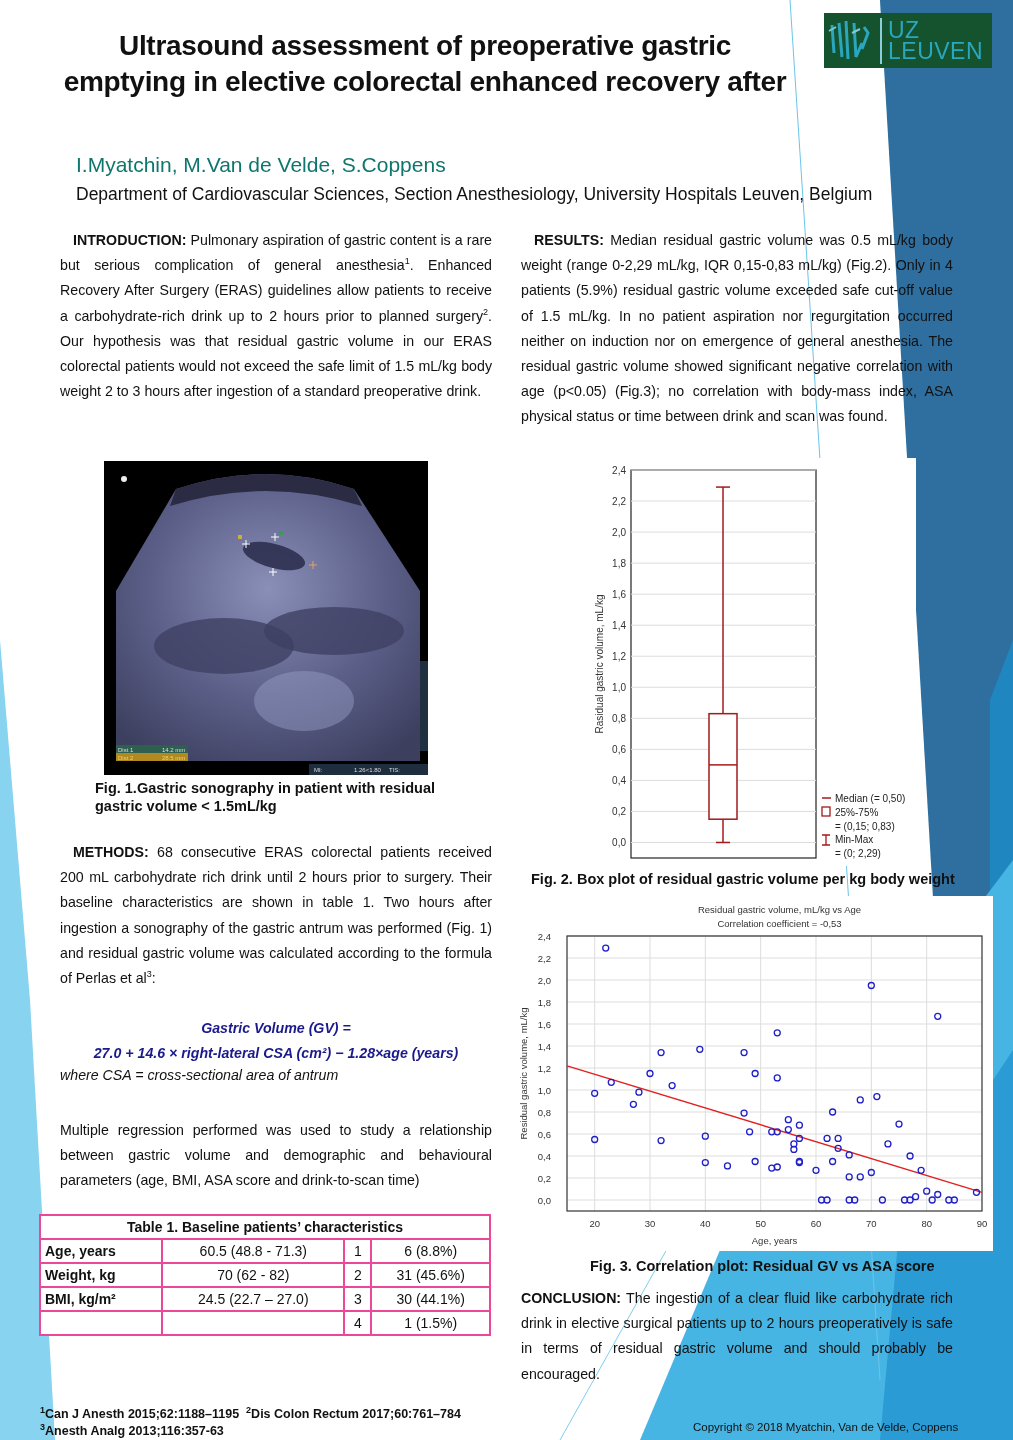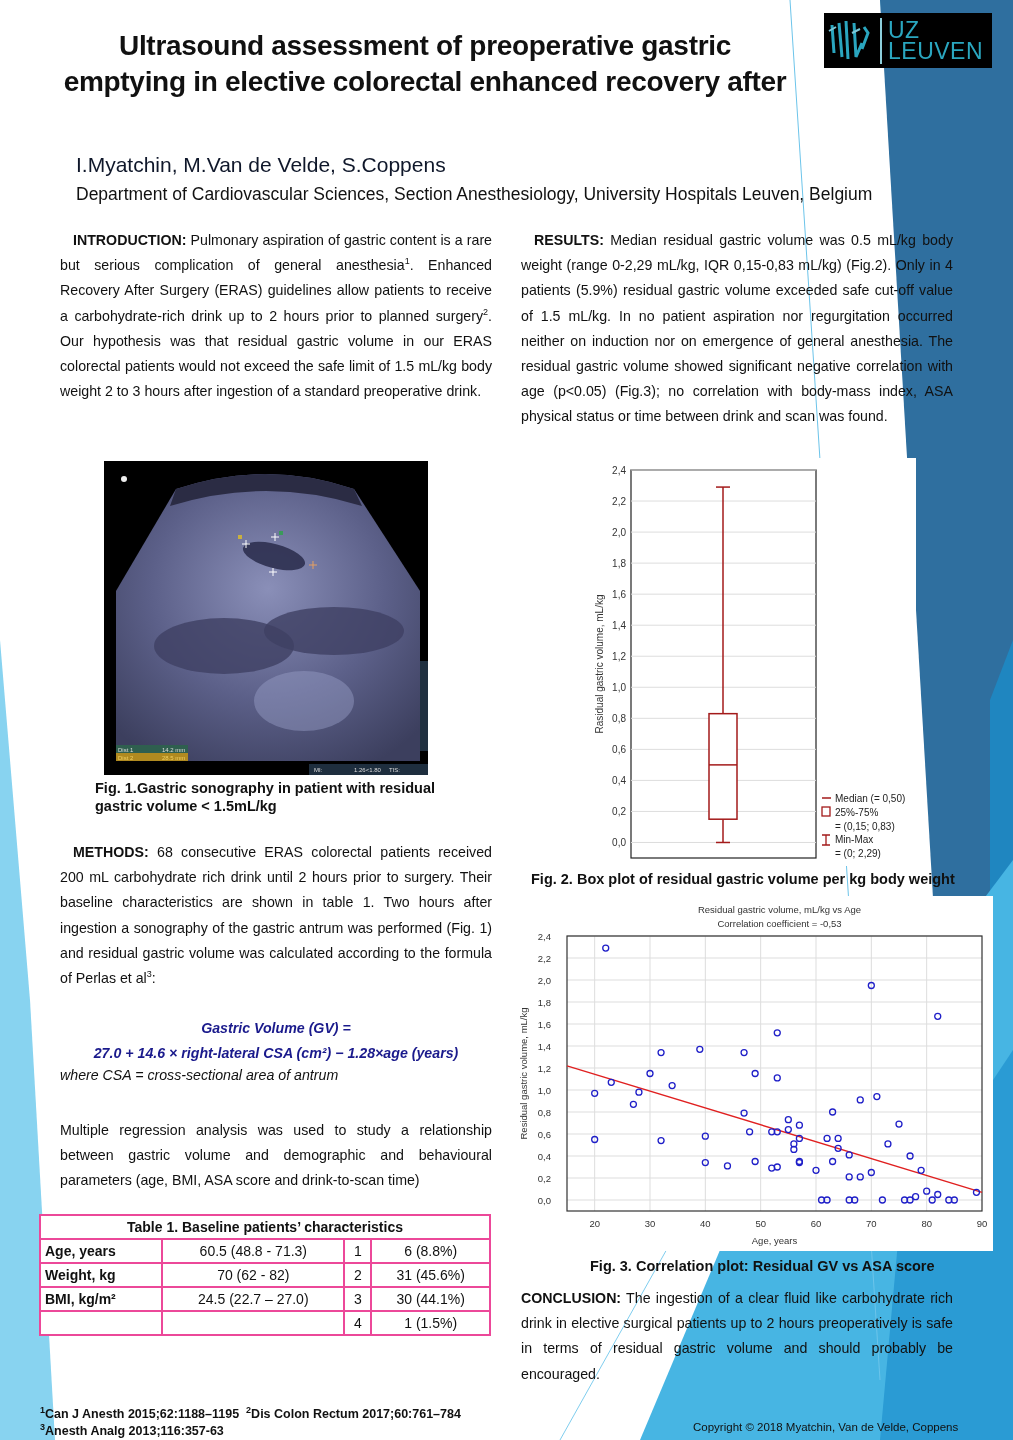--- a/index.html
+++ b/index.html
@@ -1,22 +1,22 @@
 <!DOCTYPE html>
 <html><head>
 <meta charset="utf-8">
 <style>
   html, body { margin:0; padding:0; }
   body { width:1013px; height:1440px; position:relative; overflow:hidden; background:#ffffff; font-family:"Liberation Sans", sans-serif; color:#111; }
   .bg { position:absolute; inset:0; z-index:0; }
   .abs { position:absolute; z-index:2; }
   .title { left:20px; top:28px; width:810px; text-align:center; font-weight:bold; font-size:28px; line-height:36px; color:#111; letter-spacing:-0.3px; }
-  .authors { left:76px; top:153px; font-size:21px; color:#0f172a; }
+  .authors { left:76px; top:153px; font-size:21px; color:#0f766e; }
   .dept { left:76px; top:184px; font-size:17.5px; color:#111; }
-  .logo { left:824px; top:13px; width:168px; height:55px; background:#000000; display:flex; align-items:center; }
+  .logo { left:824px; top:13px; width:168px; height:55px; background:#14532d; display:flex; align-items:center; }
   .logo-mark { width:54px; height:55px; }
   .logo-sep { width:2px; height:46px; background:#8ccfdc; margin:0 6px 0 2px; }
   .logo-text { color:#2aa6bf; font-size:23px; line-height:21px; font-weight:normal; letter-spacing:0.5px; }
   .para { font-size:14.2px; line-height:25.2px; text-align:justify; color:#111; }
   .para b { font-weight:bold; }
   .intro { left:60px; top:228px; width:432px; }
   .results { left:521px; top:228px; width:432px; }
   .methods { left:60px; top:840px; width:432px; }
   .formula { left:60px; top:1016px; width:432px; text-align:center; color:#1a1a8c; font-weight:bold; font-style:italic; font-size:14.2px; line-height:25.2px; }
   .formula-note { left:60px; top:1067px; font-style:italic; font-size:14.2px; }
@@ -180,21 +180,21 @@
 <div class="abs fig-cap fig2cap">Fig. 2. Box plot of residual gastric volume per kg body weight</div>
 
 <div class="abs para methods">
   <span class="indent"></span><b>METHODS:</b><span> 68 consecutive ERAS colorectal patients received 200 mL carbohydrate rich drink until 2 hours prior to surgery. Their baseline characteristics are shown in table 1. Two hours after ingestion a sonography of the gastric antrum was performed (Fig. 1) and residual gastric volume was calculated according to the formula of Perlas et al</span><sup>3</sup><span>:</span>
 </div>
 <div class="abs formula">
   <div>Gastric Volume (GV) =</div>
   <div>27.0 + 14.6 × right-lateral CSA (cm²) − 1.28×age (years)</div>
 </div>
 <div class="abs formula-note">where CSA = cross-sectional area of antrum</div>
-<div class="abs para regression">Multiple regression analysis was used to study a relationship between gastric volume and demographic and behavioural parameters (age, BMI, ASA score and drink-to-scan time)</div>
+<div class="abs para regression">Multiple regression performed was used to study a relationship between gastric volume and demographic and behavioural parameters (age, BMI, ASA score and drink-to-scan time)</div>
 
 <table class="abs tbl">
   <tbody>
       <tr>
         <th colspan="4">Table 1. Baseline patients’ characteristics</th>
       </tr>
   <tr>
     <td class="rowh">Age, years</td>
     <td>60.5 (48.8 - 71.3)</td>
     <td>1</td>

